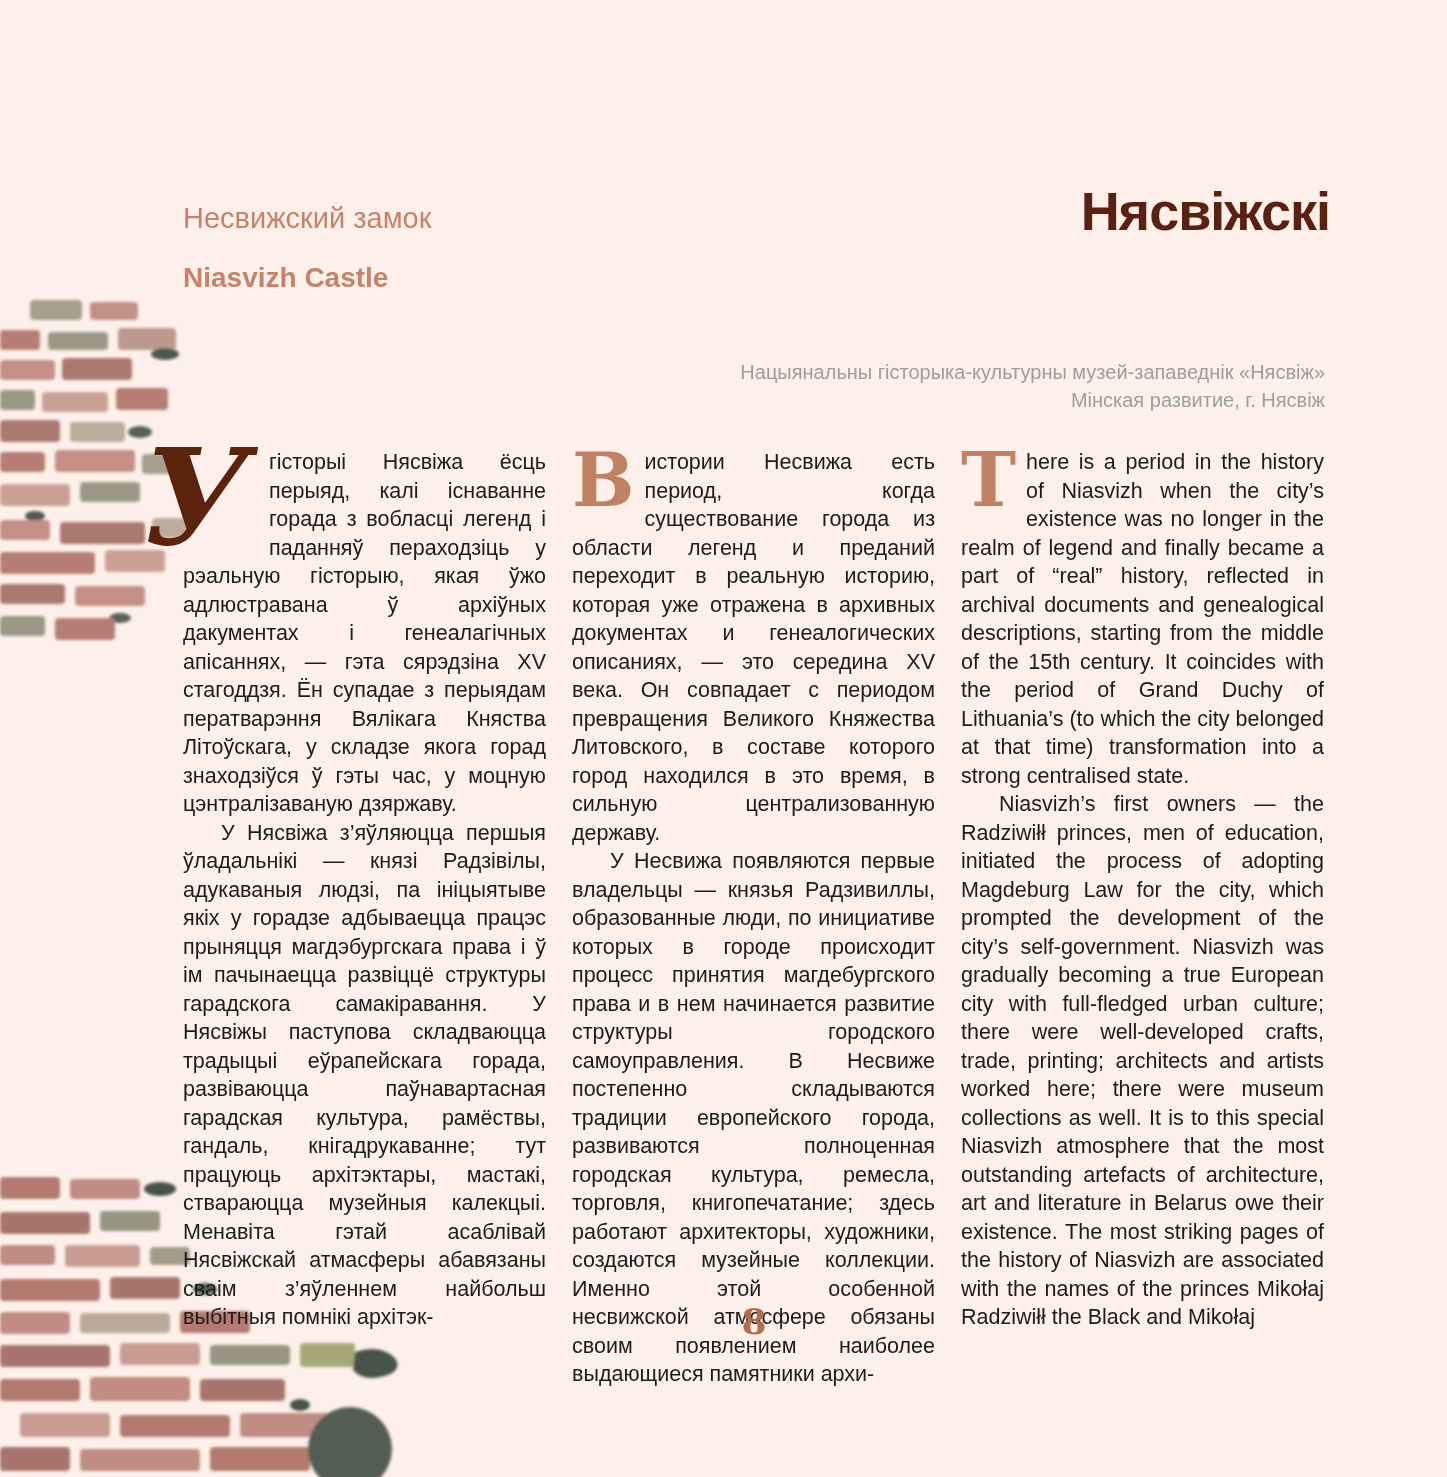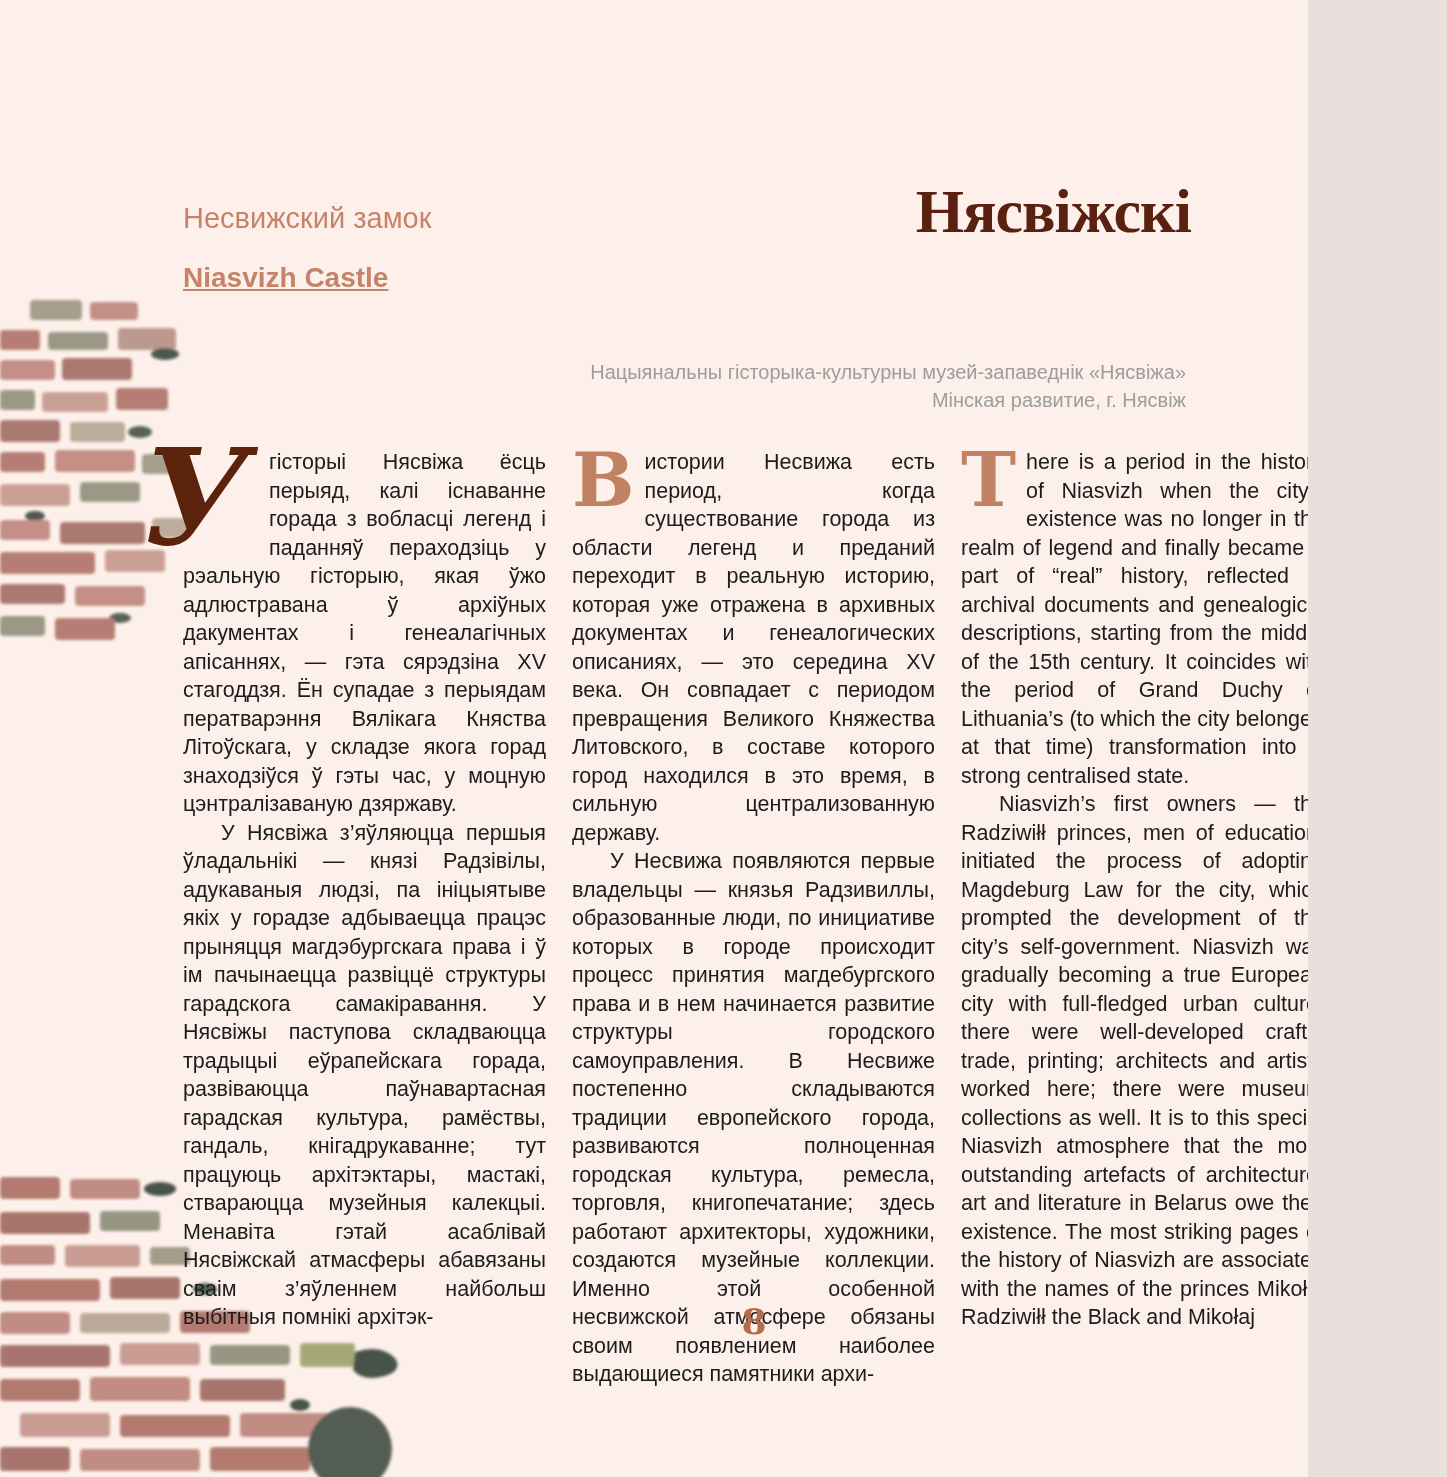--- a/index.html
+++ b/index.html
@@ -1,35 +1,35 @@
 <!DOCTYPE html>
 <html><head>
 <meta charset="utf-8">
 <style>
   html,body { margin:0; padding:0; }
   body { background:#e8e0dc; }
   .page {
     position:relative;
-    width:1308px; height:1477px;
+    width:1447px; height:1477px;
     background:#fdf0ea;
     overflow:hidden;
     font-family:"Liberation Sans", sans-serif;
   }
 
   
   .small-title { position:absolute; left:183px; color:#c5836a; }
   .small-title.ru { top:202px; font-size:29px; font-weight:normal; }
-  .small-title.en { top:262px; font-size:28px; font-weight:bold;text-decoration:underline; }
+  .small-title.en { top:262px; font-size:28px; font-weight:bold; }
 
   .main-title {
     position:absolute; top:178px; right:117px;
     margin:0; text-align:center;
-    font-family:Liberation Serif, serif;
+    font-family:Liberation Sans, sans-serif;
     font-weight:bold;
-    font-size:62px; line-height:66px;
+    font-size:54px; line-height:66px;
     letter-spacing:-1px;
     color:#5a2110;
   }
 
   .subtitle {
     position:absolute; top:358px; right:122px;
     text-align:right;
     color:#9d9d9d;
     font-size:20px; line-height:28px;
   }
@@ -171,21 +171,21 @@
   </svg>
 
   <div class="small-title ru">Несвижский замок</div>
   <div class="small-title en">Niasvizh Castle</div>
 
   <h1 class="main-title">
     <span>Нясвіжскі</span><br>
   </h1>
 
   <div class="subtitle">
-    <div>Нацыянальны гісторыка-культурны музей-запаведнік «Нясвіжа»</div>
+    <div>Нацыянальны гісторыка-культурны музей-запаведнік «Нясвіж»</div>
     <div>Мінская развитие, г. Нясвіж</div>
   </div>
 
   <main class="columns">
 
     <section class="col">
       <p class="para">
         <span class="dropcap dropcap-dark">У</span><span>гісторыі Нясвіжа ёсць перыяд, калі існаванне горада з вобласці легенд і паданняў пераходзіць у рэальную гісторыю, якая ўжо адлюстравана ў архіўных дакументах і генеалагічных апісаннях, — гэта сярэдзіна XV стагоддзя. Ён супадае з перыядам ператварэння Вялікага Княства Літоўскага, у складзе якога горад знаходзіўся ў гэты час, у моцную цэнтралізаваную дзяржаву.</span>
       </p>
       <p class="para indent">У Нясвіжа з’яўляюцца першыя ўладальнікі — князі Радзівілы, адукаваныя людзі, па ініцыятыве якіх у горадзе адбываецца працэс прыняцця магдэбургскага права і ў ім пачынаецца развіццё структуры гарадскога самакіравання. У Нясвіжы паступова складваюцца традыцыі еўрапейскага горада, развіваюцца паўнавартасная гарадская культура, рамёствы, гандаль, кнігадрукаванне; тут працуюць архітэктары, мастакі, ствараюцца музейныя калекцыі. Менавіта гэтай асаблівай Нясвіжскай атмасферы абавязаны сваім з’яўленнем найбольш выбітныя помнікі архітэк-</p>

